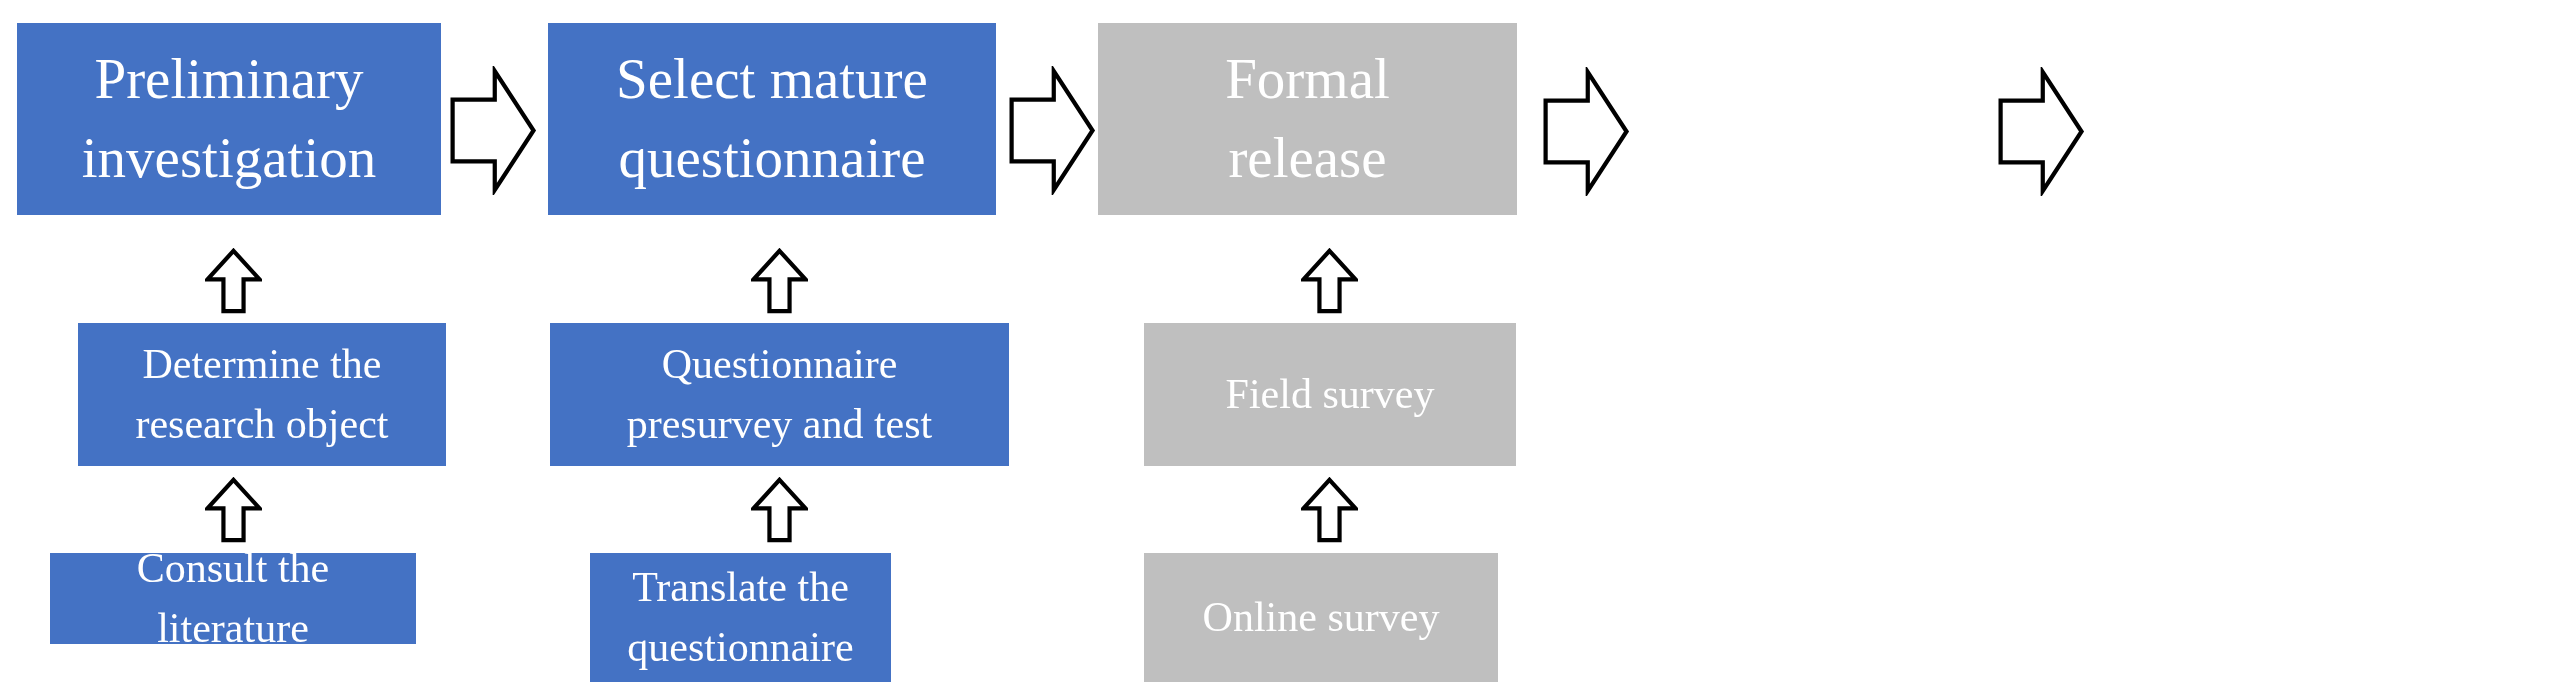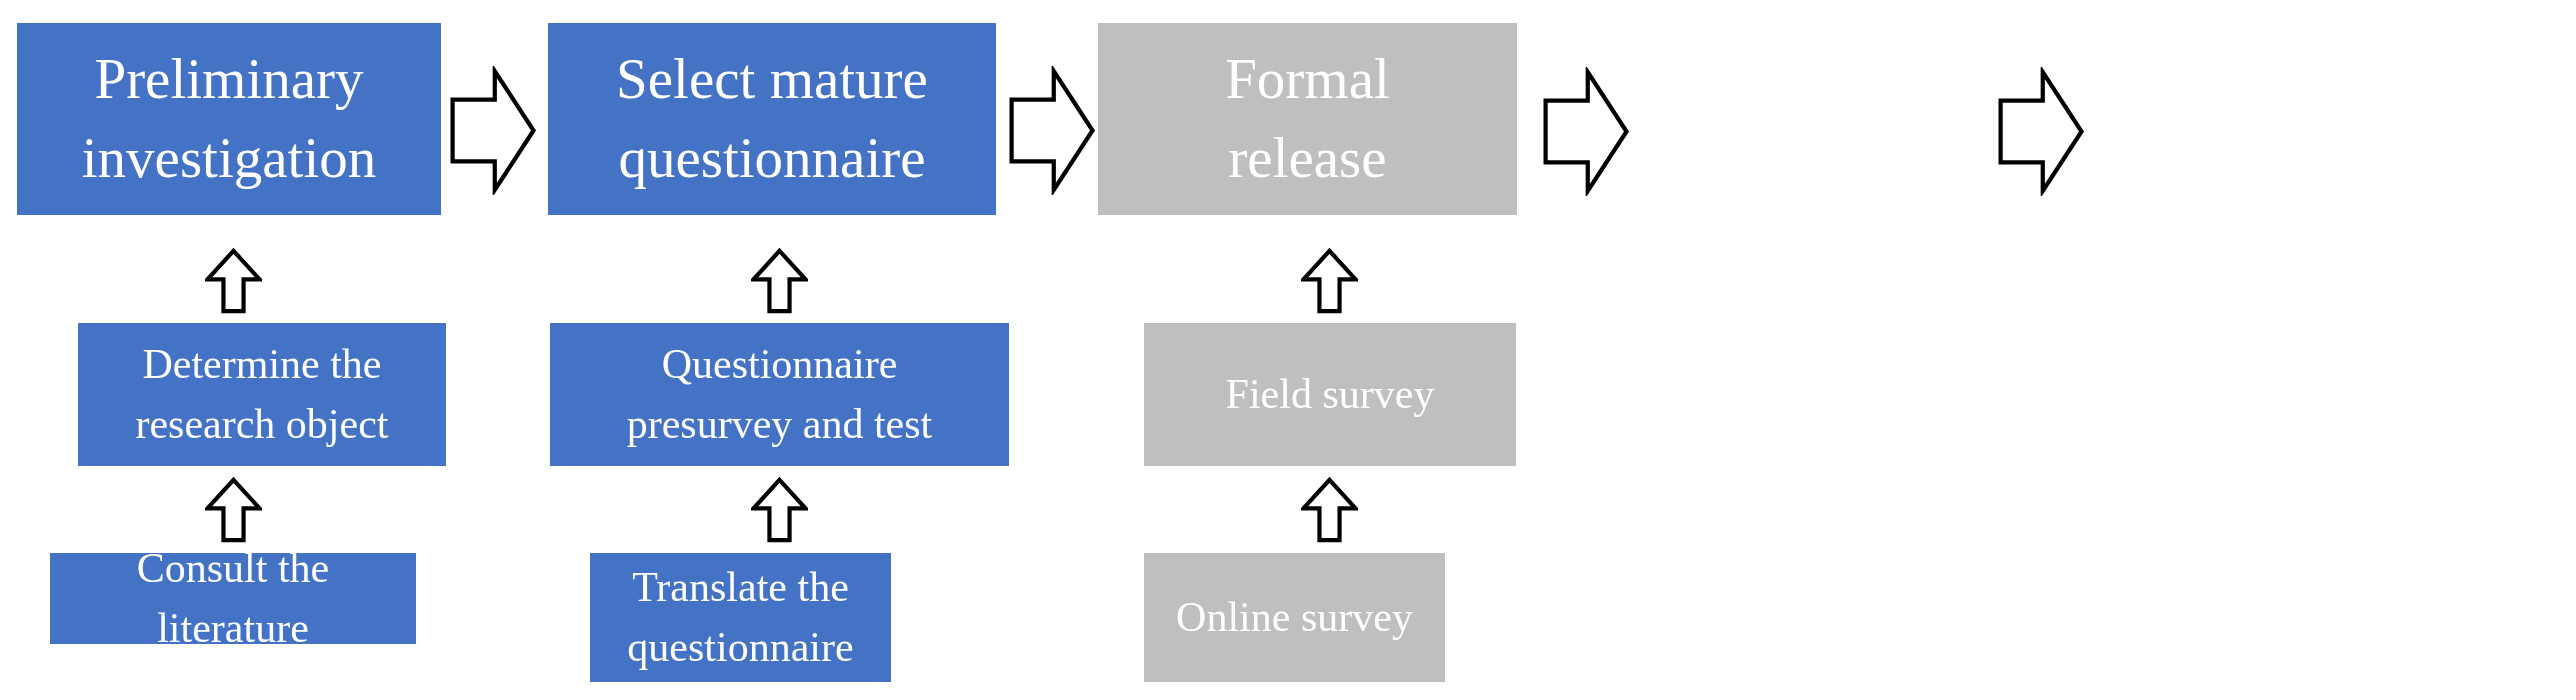--- a/index.html
+++ b/index.html
@@ -57,21 +57,21 @@
   #a3 { left: 1543px; top: 67px; }
   #a4 { left: 1998px; top: 67px; }
 
   
   #b1 { left: 50px;   top: 323px; width: 368px; height: 143px; margin-left: 28px; }
   #b2 { left: 550px;  top: 323px; width: 459px; height: 143px; }
   #b3 { left: 1144px; top: 323px; width: 372px; height: 143px; }
 
   #c1 { left: 50px;   top: 553px; width: 366px; height: 91px; }
   #c2 { left: 590px;  top: 553px; width: 301px; height: 129px; }
-  #c3 { left: 1144px; top: 553px; width: 301px; height: 129px; }
+  #c3 { left: 1144px; top: 553px; width: 354px; height: 129px; }
 
   #u1 { left: 205px;  top: 248px; }
   #u2 { left: 751px;  top: 248px; }
   #u3 { left: 1301px; top: 248px; }
   #v1 { left: 205px;  top: 477px; }
   #v2 { left: 751px;  top: 477px; }
   #v3 { left: 1301px; top: 477px; }
 </style>
 </head>
 <body>

